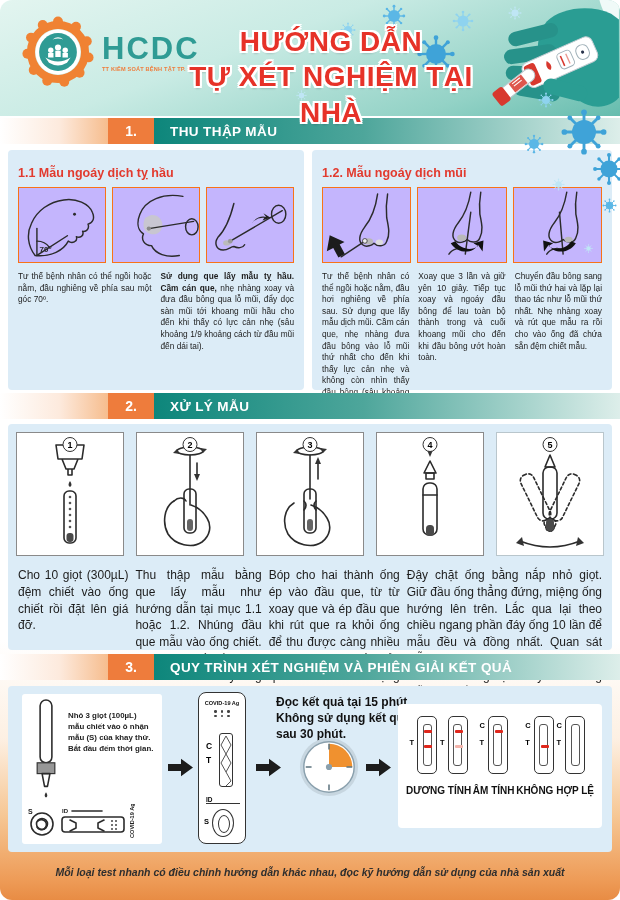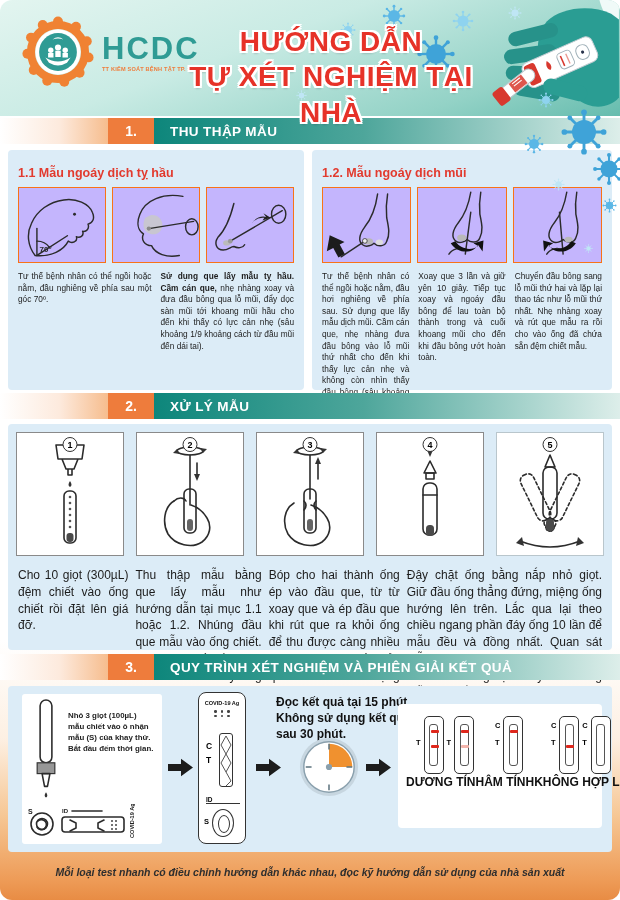--- a/index.html
+++ b/index.html
@@ -76,21 +76,21 @@
             display:flex; align-items:flex-start; justify-content:space-between; padding:12px 8px 0; }
   .rgroup{ display:flex; flex-direction:column; align-items:center; }
   .rrow{ display:flex; align-items:flex-start; gap:3px; }
   .rletters{ display:flex; flex-direction:column; font-size:7.5px; font-weight:bold; line-height:1; margin-top:6px; }
   .rletters span+span{ margin-top:9px; }
   .rlettersT{ font-size:7.5px; font-weight:bold; margin-top:22px; }
   .rcas{ position:relative; width:20px; height:58px; border:1.5px solid #333; border-radius:5px; background:#fff; }
   .rcas .win{ position:absolute; left:4.5px; top:7px; width:9px; height:42px; border:1px solid #555; border-radius:3px; }
   .rcas .ln{ position:absolute; left:6px; width:8px; height:2.6px; background:#df271c; border-radius:1px; }
   .rcas .lnC{ top:13px; } .rcas .lnT{ top:28px; } .rcas .faint{ background:#f3b4ab; }
-  .rlabel{ margin-top:1px; font-size:12px; font-weight:bold; color:#111; white-space:nowrap; }
+  .rlabel{ margin-top:11px; font-size:10px; font-weight:bold; color:#111; white-space:nowrap; }
 
   
   .footer-band{ position:absolute; left:0; top:640px; width:620px; height:260px; z-index:0;
     background:linear-gradient(180deg, rgba(252,238,224,0) 0%, rgba(251,227,203,.55) 38%, #f6c693 68%, #ee9c58 92%, #e88c44 100%); }
   .footer-note{ position:absolute; left:0; top:866px; width:620px; text-align:center; font-style:italic;
                 font-weight:bold; font-size:10.5px; color:#2e2e2e; z-index:2; }
 
   .virus{ position:absolute; z-index:2; pointer-events:none; }
   .v-dark{ color:#3fa3d8; } .v-mid{ color:#5bb7e6; } .v-light{ color:#8ed3ef; } .v-pale{ color:#bfe6f5; }
 </style>

